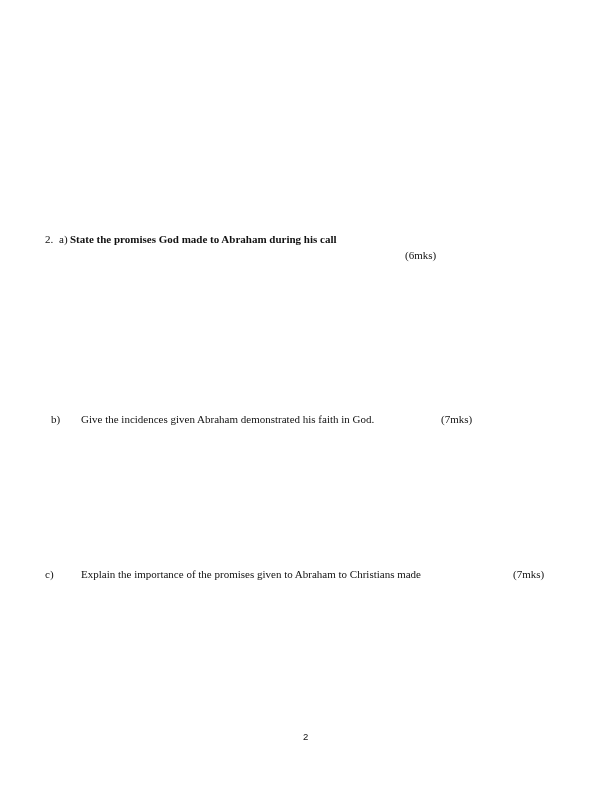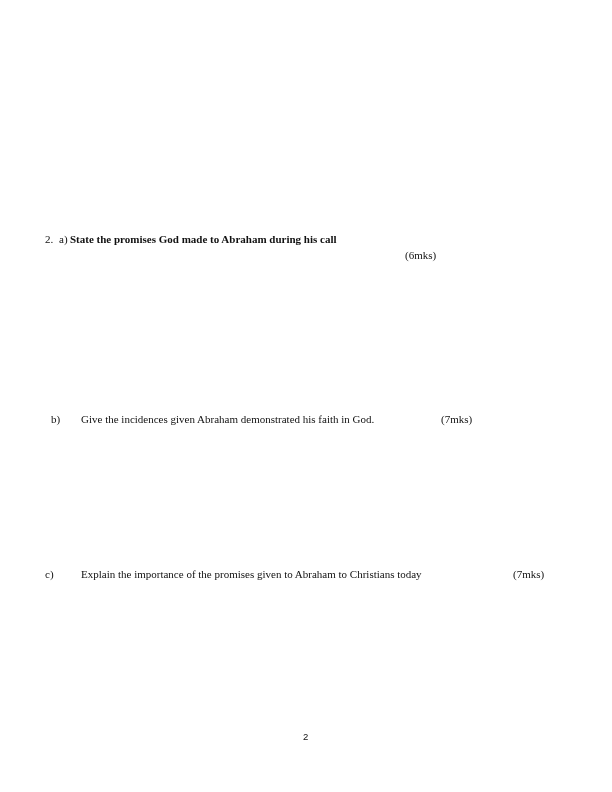--- a/index.html
+++ b/index.html
@@ -35,19 +35,19 @@
   </div>
 
   <div>
     <span class="abs" style="left:51px; top:413px;">b)</span>
     <span class="abs" style="left:81px; top:413px;">Give the incidences given Abraham demonstrated his faith in God.</span>
     <span class="abs" style="left:441px; top:413px;">(7mks)</span>
   </div>
 
   <div>
     <span class="abs" style="left:45px; top:568px;">c)</span>
-    <span class="abs" style="left:81px; top:568px;">Explain the importance of the promises given to Abraham to Christians today</span>
+    <span class="abs" style="left:81px; top:568px;">Explain the importance of the promises given to Abraham to Christians made</span>
     <span class="abs" style="left:513px; top:568px;">(7mks)</span>
   </div>
 
   <span class="abs pagenum" style="left:303px; top:731px;">2</span>
 
 </div>
 
 </body></html>

